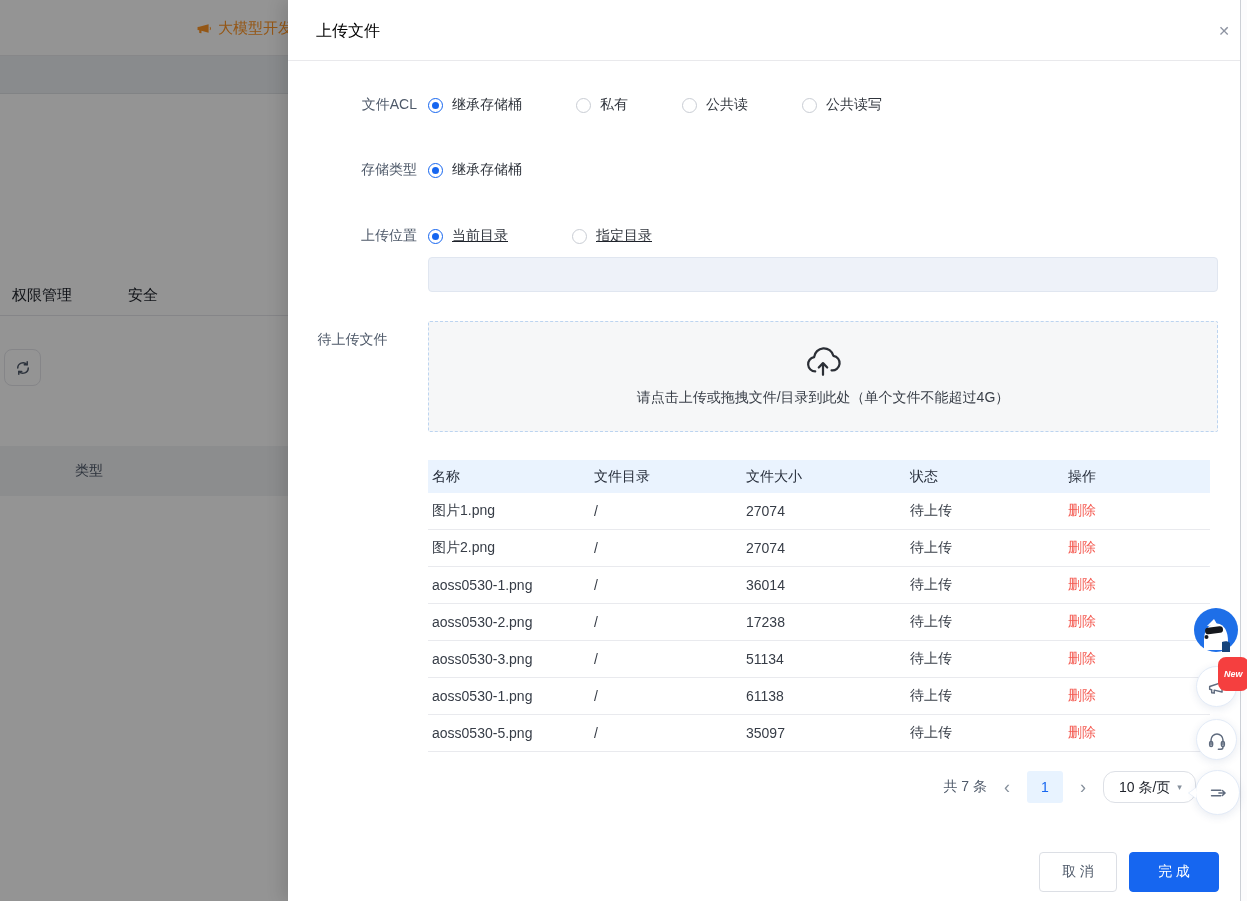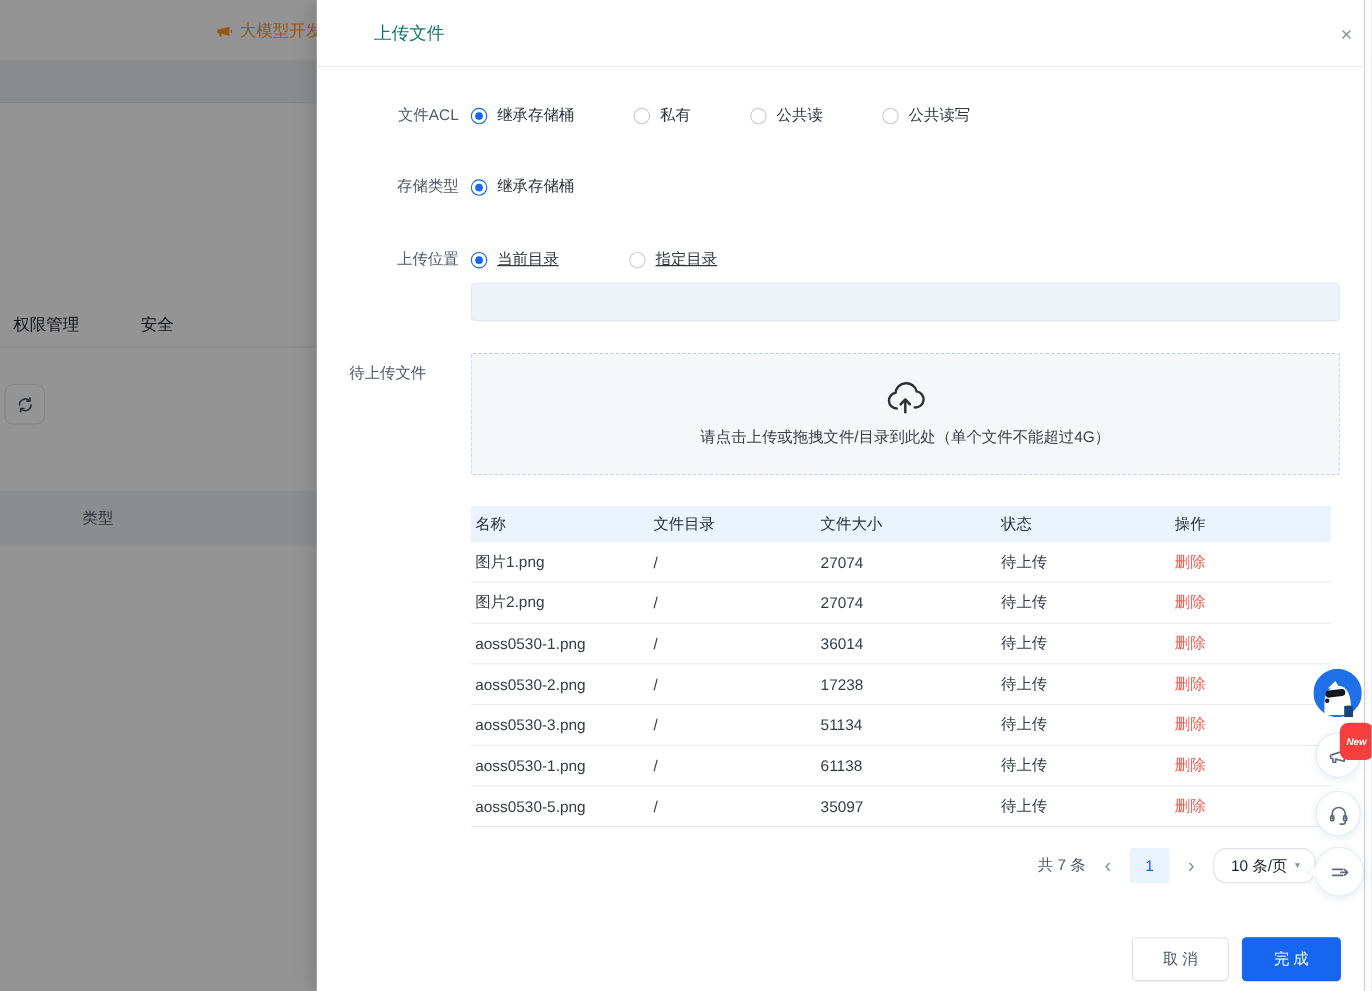--- a/index.html
+++ b/index.html
@@ -20,21 +20,21 @@
   .bg-refresh { position:absolute; left:4px; top:255px; width:37px; height:37px; background:#fff; border:1px solid #e5e6eb; border-radius:8px; display:flex; align-items:center; justify-content:center; cursor:pointer; }
   .bg-thead { position:absolute; top:352px; left:0; right:0; height:50px; background:#f2f3f5; display:flex; align-items:center; color:#4e5969; }
   .bg-thead span { margin-left:75px; }
 
   
   .overlay { position:absolute; inset:0; background:rgba(0,0,0,0.42); z-index:5; }
 
   
   .drawer { position:absolute; top:0; left:288px; width:959px; height:901px; background:#fff; z-index:10; box-shadow:-6px 0 16px rgba(0,0,0,.12); }
   .drawer-header { position:absolute; top:0; left:0; right:0; height:61px; border-bottom:1px solid #e9e9ec; }
-  .drawer-title { position:absolute; left:28px; top:0; line-height:61px; font-size:16px; font-weight:500; color:#0f766e;margin-left:24px; }
+  .drawer-title { position:absolute; left:28px; top:0; line-height:61px; font-size:16px; font-weight:500; color:#000000; }
   .close-btn { position:absolute; right:14px; top:22px; width:18px; height:18px; color:#8d93a1; font-size:14px; line-height:18px; text-align:center; cursor:pointer; }
 
   .form-row { position:absolute; left:0; display:flex; align-items:center; }
   .form-label { width:129px; text-align:right; color:#4e5969; flex:none; }
   .row-acl { top:96px; }
   .row-storage { top:161px; }
   .row-loc { top:227px; }
   .radio-set { display:flex; margin-left:11px; }
   .row-acl .radio-set { gap:54px; }
   .row-storage .radio-set { gap:54px; }
@@ -60,21 +60,21 @@
   .del-link { color:#f45b52; cursor:pointer; }
 
   .pagination { position:absolute; top:771px; right:51px; height:32px; display:flex; align-items:center; gap:10px; color:#4e5969;justify-content:center; }
   .pg-arrow { width:20px; text-align:center; color:#86909c; font-size:18px; line-height:30px; cursor:pointer; }
   .pg-page { width:36px; height:32px; background:#e8f3ff; color:#1666f0; border-radius:3px; text-align:center; line-height:32px; cursor:pointer; }
   .pg-size { position:relative; width:93px; height:32px; border:1px solid #dde0e6; border-radius:12px; background:#fff; line-height:30px; padding-left:15px; color:#1d2129; cursor:pointer; }
   .pg-size .caret { position:absolute; right:10px; top:0; color:#86909c; font-size:11px; }
 
   .drawer-footer { position:absolute; right:28px; bottom:9px; display:flex; gap:12px; }
   .btn { height:40px; border-radius:4px; font-size:14px; letter-spacing:.25em; text-indent:.25em; display:flex; align-items:center; justify-content:center; cursor:pointer; }
-  .btn-cancel { width:88px; background:#fff; border:1px solid #dcdfe5; color:#4e5969; }
+  .btn-cancel { width:78px; background:#fff; border:1px solid #dcdfe5; color:#4e5969; }
   .btn-confirm { width:90px; background:#1666f0; border:1px solid #1666f0; color:#fff; }
 
   .scrollbar-strip { position:absolute; top:0; right:0; width:7px; height:901px; background:#fcfcfd; border-left:1px solid #ccd0d6; }
 
   
   .floats { position:absolute; z-index:20; }
   .f-circle { position:absolute; background:#fff; border:1px solid #e3ebf7; border-radius:50%; box-shadow:0 2px 8px rgba(30,60,120,.10); display:flex; align-items:center; justify-content:center; cursor:pointer; }
   .f-mascot { left:1194px; top:608px; width:44px; height:44px; border:none; background:transparent; box-shadow:none; }
   .f-horn { left:1196px; top:666px; width:41px; height:41px; }
   .f-head { left:1196px; top:719px; width:41px; height:41px; }

